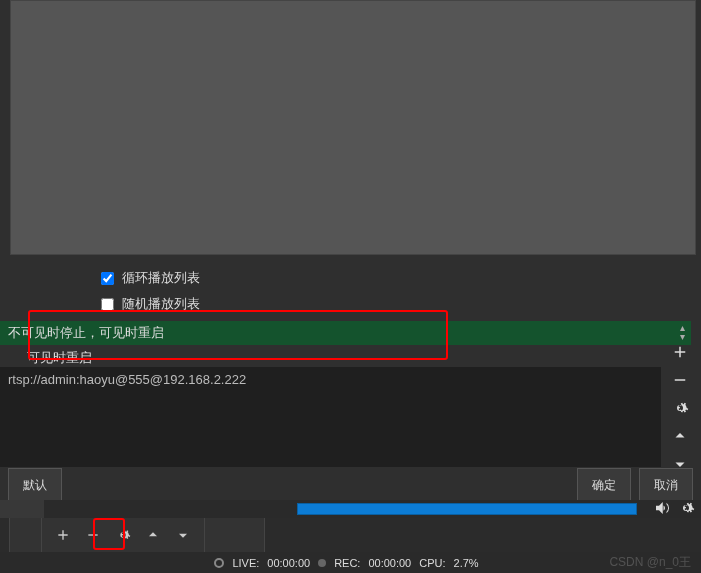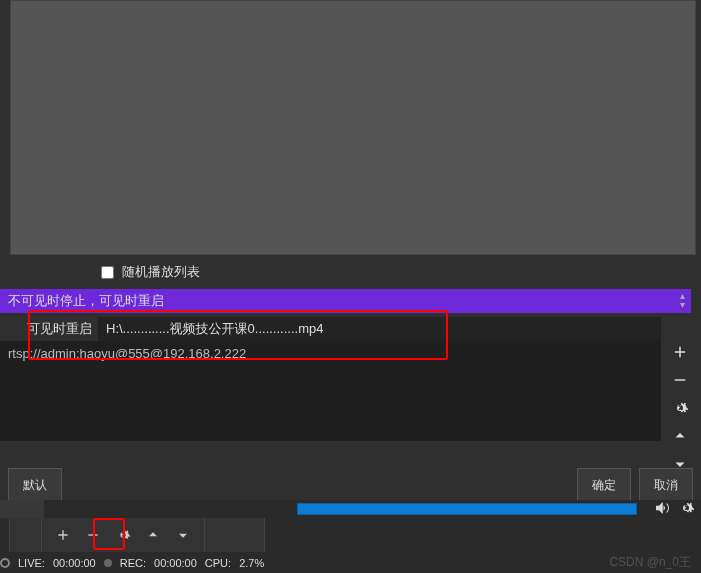--- a/index.html
+++ b/index.html
@@ -4,67 +4,70 @@
 <style>
 * { box-sizing: border-box; margin: 0; padding: 0; font-family: sans-serif; }
 body { width: 701px; height: 573px; background: #2f2f2f; overflow: hidden; position: relative; }
 .preview { position: absolute; left: 10px; top: 0; width: 686px; height: 255px; background: #555; border: 1px solid #444; }
 .settings-area { position: absolute; left: 0; top: 255px; width: 701px; height: 245px; }
 .checkbox-row { display: flex; align-items: center; gap: 8px; color: #ddd; font-size: 13px; margin-left: 101px; margin-top: 14px; }
 .checkbox-row input { width: 13px; height: 13px; }
 .checkbox-row label { user-select: none; }
 .row { display: flex; align-items: center; margin-top: 6px; }
 .field-label { width: 98px; text-align: right; color: #ddd; font-size: 13px; padding-right: 6px; }
-.select-visibility { flex: 1; height: 24px; background: #6d28d9; color: #ddd; font-size: 13px; padding: 3px 8px; margin-right: 10px; display: flex; align-items: flex-start; position: relative; }
+.select-visibility { flex: 1; height: 24px; background: #14532d; color: #ddd; font-size: 13px; padding: 3px 8px; margin-right: 10px; display: flex; align-items: flex-start; position: relative; }
 .select-visibility .spinner { position: absolute; right: 6px; top: 2px; font-size: 10px; color: #aaa; line-height: 9px; }
 .playlist-input { flex: 1; height: 24px; background: #232323; color: #ddd; font-size: 13px; padding: 3px 8px; border: none; }
 .playlist-box { margin-right: 40px; background: #1f1f1f; color: #bbb; font-size: 13px; padding: 5px 8px; height: 100px; margin-top: 0; }
 .side-icons { position: absolute; right: 10px; top: 86px; display: flex; flex-direction: column; gap: 6px; color: #ccc; font-size: 18px; align-items: center; }
 .side-icons div { width: 22px; height: 22px; display: flex; align-items: center; justify-content: center; cursor: pointer; }
 .bottom-buttons { position: absolute; left: 0; bottom: 0; width: 100%; height: 30px; display: flex; align-items: center; padding: 0 8px; }
 .btn { background: #3a3a3a; color: #ddd; border: 1px solid #555; font-size: 12px; height: 34px; padding: 0 14px; cursor: pointer; }
 .red-box-1 { position: absolute; left: 28px; top: 310px; width: 420px; height: 50px; border: 2px solid #f00; border-radius: 3px; pointer-events: none; z-index: 50; }
 .red-box-2 { position: absolute; left: 93px; top: 518px; width: 32px; height: 32px; border: 2px solid #f00; border-radius: 3px; pointer-events: none; z-index: 50; }
 .bottom-bar { position: absolute; left: 0; top: 500px; width: 701px; height: 18px; background: #2a2a2a; display: flex; align-items: center; }
 .bb-left { width: 44px; height: 18px; background: #383838; }
 .bb-mid { flex: 1; }
 .bb-right { margin-left: auto; display: flex; align-items: center; gap: 6px; color: #ddd; font-size: 14px; padding-right: 6px; }
 .slider-track { width: 340px; height: 12px; background: #0c7cd5; border: 1px solid #0a5fa0; margin-right: 10px; }
 .toolbar { position: absolute; left: 0; top: 518px; width: 701px; height: 34px; display: flex; align-items: center; background: #2b2b2b; }
 .toolbar .spacer { width: 10px; height: 34px; border-right: 1px solid #444; }
 .toolbar .group { display: flex; align-items: center; gap: 4px; padding: 0 8px; height: 34px; border-right: 1px solid #444; background: #333; }
 .toolbar .tbtn { width: 26px; height: 26px; display: flex; align-items: center; justify-content: center; color: #ddd; font-size: 16px; cursor: pointer; }
-.status-bar { position: absolute; left: 0; top: 552px; width: 701px; height: 21px; background: #2a2a2a; display: flex; align-items: center; justify-content: flex-start; gap: 8px; color: #ddd; font-size: 11px; font-family: monospace; padding-right: 8px; }
+.status-bar { position: absolute; left: 0; top: 552px; width: 701px; height: 21px; background: #2a2a2a; display: flex; align-items: center; justify-content: center; gap: 8px; color: #ddd; font-size: 11px; font-family: monospace; padding-right: 8px; }
 .status-bar .dot { width: 8px; height: 8px; border-radius: 50%; background: #666; }
 .status-bar .ring { width: 10px; height: 10px; border-radius: 50%; border: 2px solid #888; }
 .watermark { position: absolute; right: 10px; top: 554px; color: rgba(200,200,200,0.25); font-size: 12px; z-index: 60; }
 svg.icon { width: 16px; height: 16px; fill: #ccc; }
 svg.icon-lg { width: 18px; height: 18px; fill: #ddd; }
 </style>
 </head>
 <body>
 
 <div class="preview"></div>
 
 <div class="settings-area">
+  <div class="checkbox-row">
+    <input type="checkbox" checked="" style="">
+    <label>循环播放列表</label>
+  </div>
   <div class="checkbox-row" style="margin-top:8px;">
     <input type="checkbox" style="">
     <label>随机播放列表</label>
   </div>
 
   <div class="row" style="margin-top:8px;">
     <div class="select-visibility">
       <span>不可见时停止，可见时重启</span>
       <span class="spinner">▴<br>▾</span>
     </div>
   </div>
 
   <div class="row" style="margin-top:4px;">
     <div class="field-label">可见时重启</div>
-    <input class="playlist-input" style="margin-right: 40px;" value="H:\.............视频技公开课0............mp4">
   </div>
   <div class="playlist-box">
     <div>rtsp://admin:haoyu@555@192.168.2.222</div>
   </div>
 
   <div class="side-icons">
     <div>
         <svg class="icon-lg" viewBox="0 0 24 24">
           <path d="M11 5h2v6h6v2h-6v6h-2v-6H5v-2h6z"></path>
         </svg>

